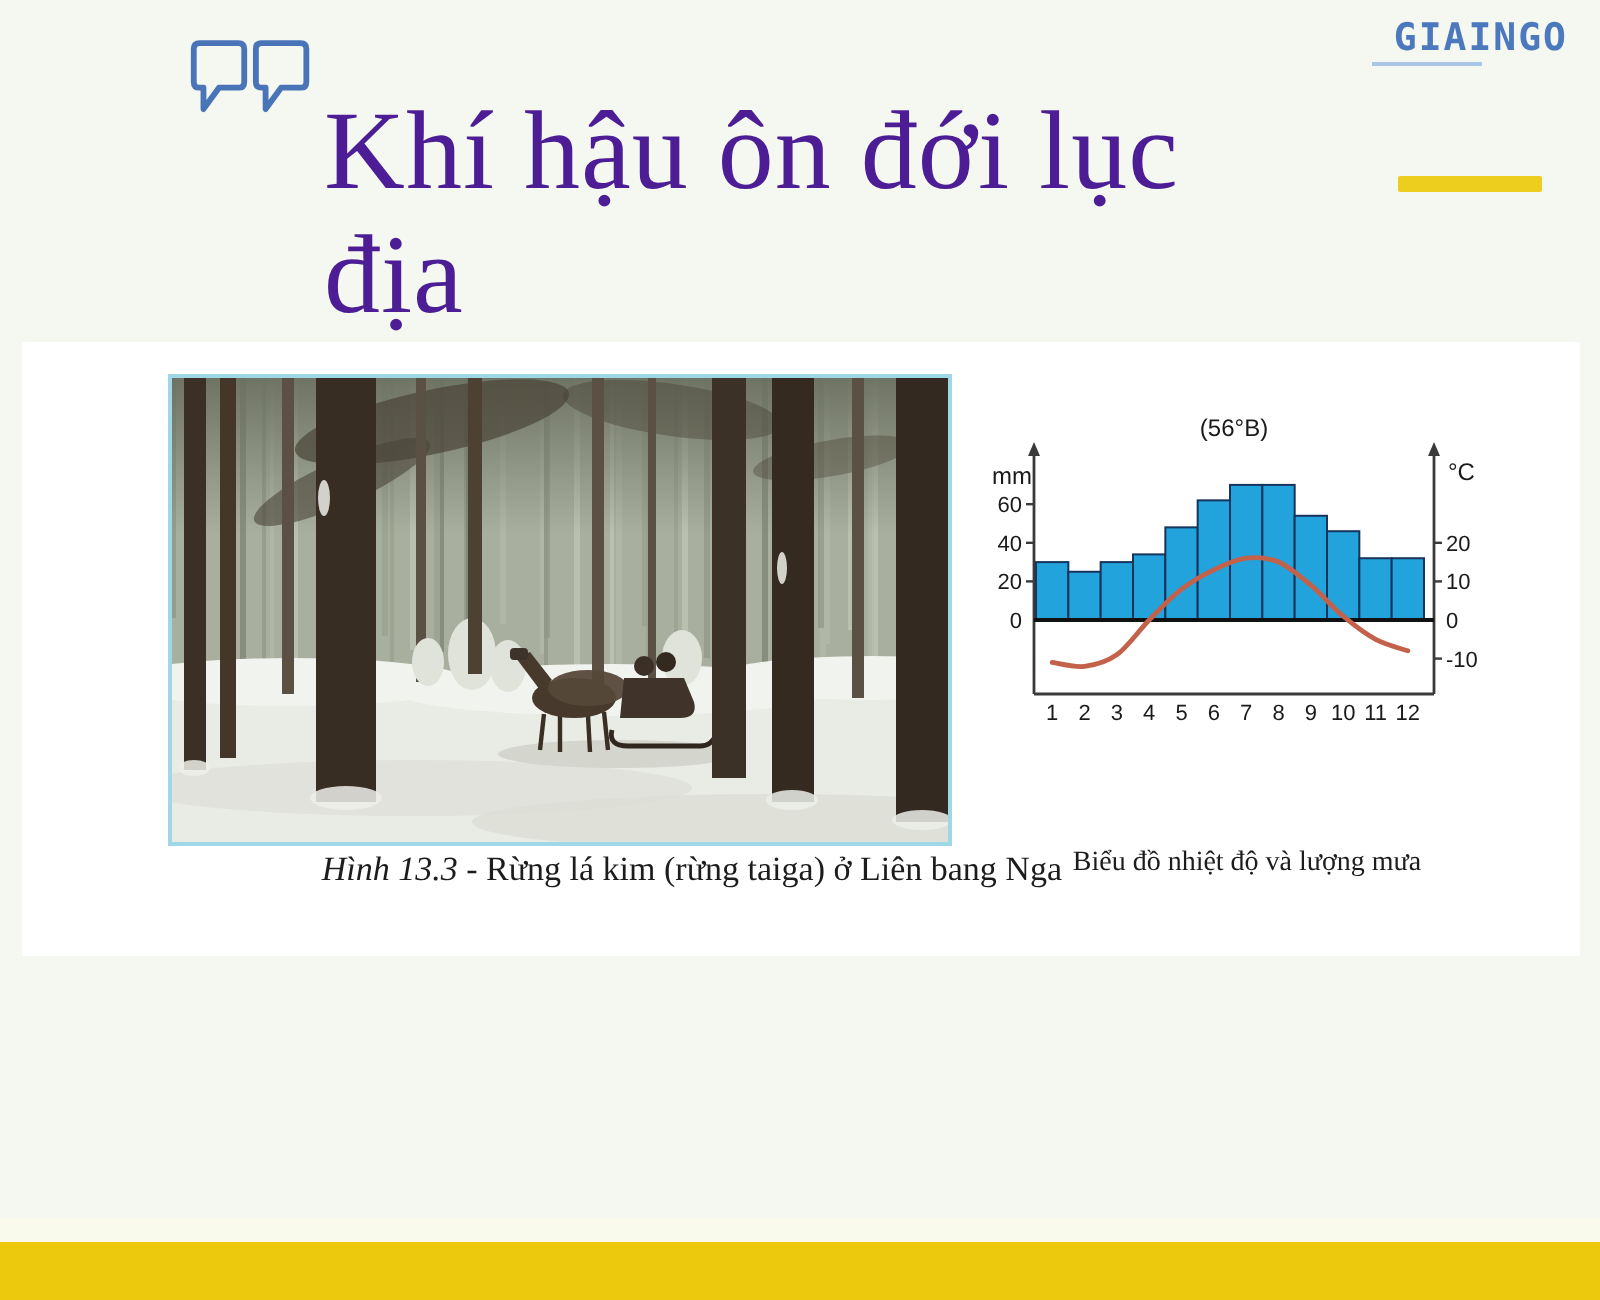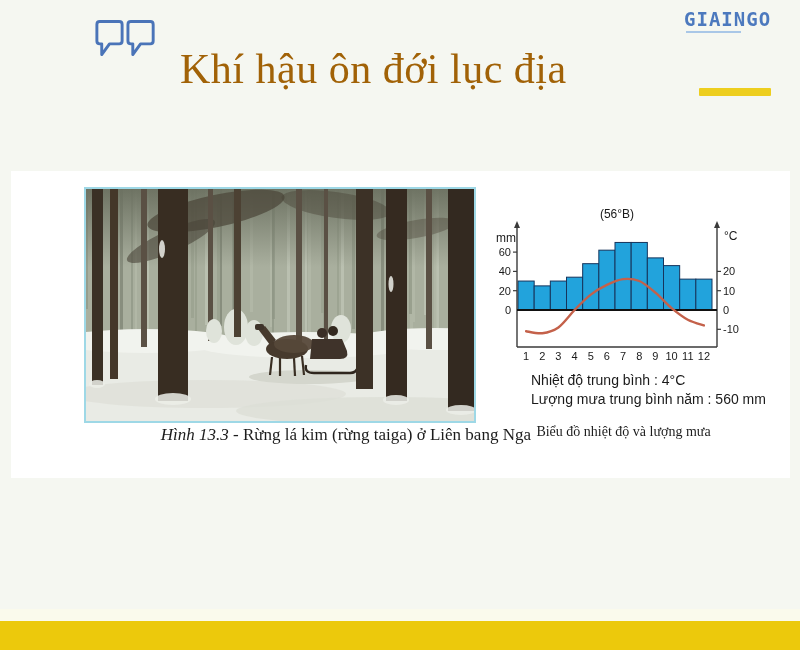--- a/index.html
+++ b/index.html
@@ -4,25 +4,25 @@
 <style>
   html,body{margin:0;padding:0;}
   body{
     width:800px;height:650px;position:relative;overflow:hidden;
     background:#F5F7F1;
     font-family:"Liberation Sans", sans-serif;
   }
   
   .quote-icon{position:absolute;left:93px;top:16px;width:66px;height:46px;}
   .page-title{
-    position:absolute;left:180px;top:46px;width:480px;
+    position:absolute;left:162px;top:46px;width:480px;
     font-family:"Liberation Serif", serif;
-    font-size:42px;line-height:1.1;color:#a16207;letter-spacing:0.5px;
-  }
-  .logo-wrap{position:absolute;right:16px;top:8px;width:100px;text-align:left;}
+    font-size:56px;line-height:1.1;color:#4c1d95;letter-spacing:0.5px;
+  }
+  .logo-wrap{position:absolute;right:16px;top:8px;width:100px;text-align:right;}
   .logo-text{
     font-family:"DejaVu Sans Mono", monospace;
     font-size:19px;font-weight:bold;letter-spacing:1px;color:#4C79BE;
   }
   .logo-underline{margin-top:1px;margin-left:2px;width:55px;height:2px;background:#A9C7E7;}
   .accent-bar-top{position:absolute;left:699px;top:88px;width:72px;height:8px;background:#EDCE1E;border-radius:1px;}
   
   .panel{position:absolute;left:11px;top:171px;width:779px;height:307px;background:#ffffff;}
   .photo-frame{
     position:absolute;left:73px;top:16px;width:388px;height:232px;
@@ -242,24 +242,20 @@
       <text x="167.4" y="156" text-anchor="middle" font-size="11" fill="#1a1a1a">9</text>
       <text x="183.6" y="156" text-anchor="middle" font-size="11" fill="#1a1a1a">10</text>
       <text x="199.8" y="156" text-anchor="middle" font-size="11" fill="#1a1a1a">11</text>
       <text x="215.9" y="156" text-anchor="middle" font-size="11" fill="#1a1a1a">12</text>
       <text x="8" y="38" font-size="12" fill="#1a1a1a">mm</text>
       <text x="236" y="36" font-size="12" fill="#1a1a1a">°C</text>
       <text x="129" y="14" text-anchor="middle" font-size="12" fill="#1a1a1a">(56°B)</text>
       <path d="M38.1 127.2 C40.8 127.6 48.9 129.8 54.3 129.2 C59.6 128.5 65.0 127.2 70.4 123.4 C75.8 119.5 81.2 111.5 86.6 106.0 C92.0 100.5 97.4 94.7 102.8 90.6 C108.1 86.4 113.5 83.5 118.9 80.9 C124.3 78.3 129.7 75.8 135.1 75.1 C140.5 74.5 145.9 74.8 151.3 77.0 C156.6 79.3 162.0 84.1 167.4 88.6 C172.8 93.1 178.2 99.6 183.6 104.1 C189.0 108.6 194.4 112.8 199.8 115.7 C205.1 118.5 213.2 120.5 215.9 121.4" fill="none" stroke="#C4614A" stroke-width="2.4" stroke-linecap="round"></path>
     </svg>
 
-  <div class="chart-stats">
-    <div>Nhiệt độ trung bình : 4°C</div>
-    <div>Lượng mưa trung bình năm : 560 mm</div>
-  </div>
 
   <div class="chart-caption">
     <div>Biểu đồ nhiệt độ và lượng mưa</div>
   </div>
 </div>
 
 <div class="footer-cream"></div>
 <div class="footer-yellow"></div>
 
 </body></html>

